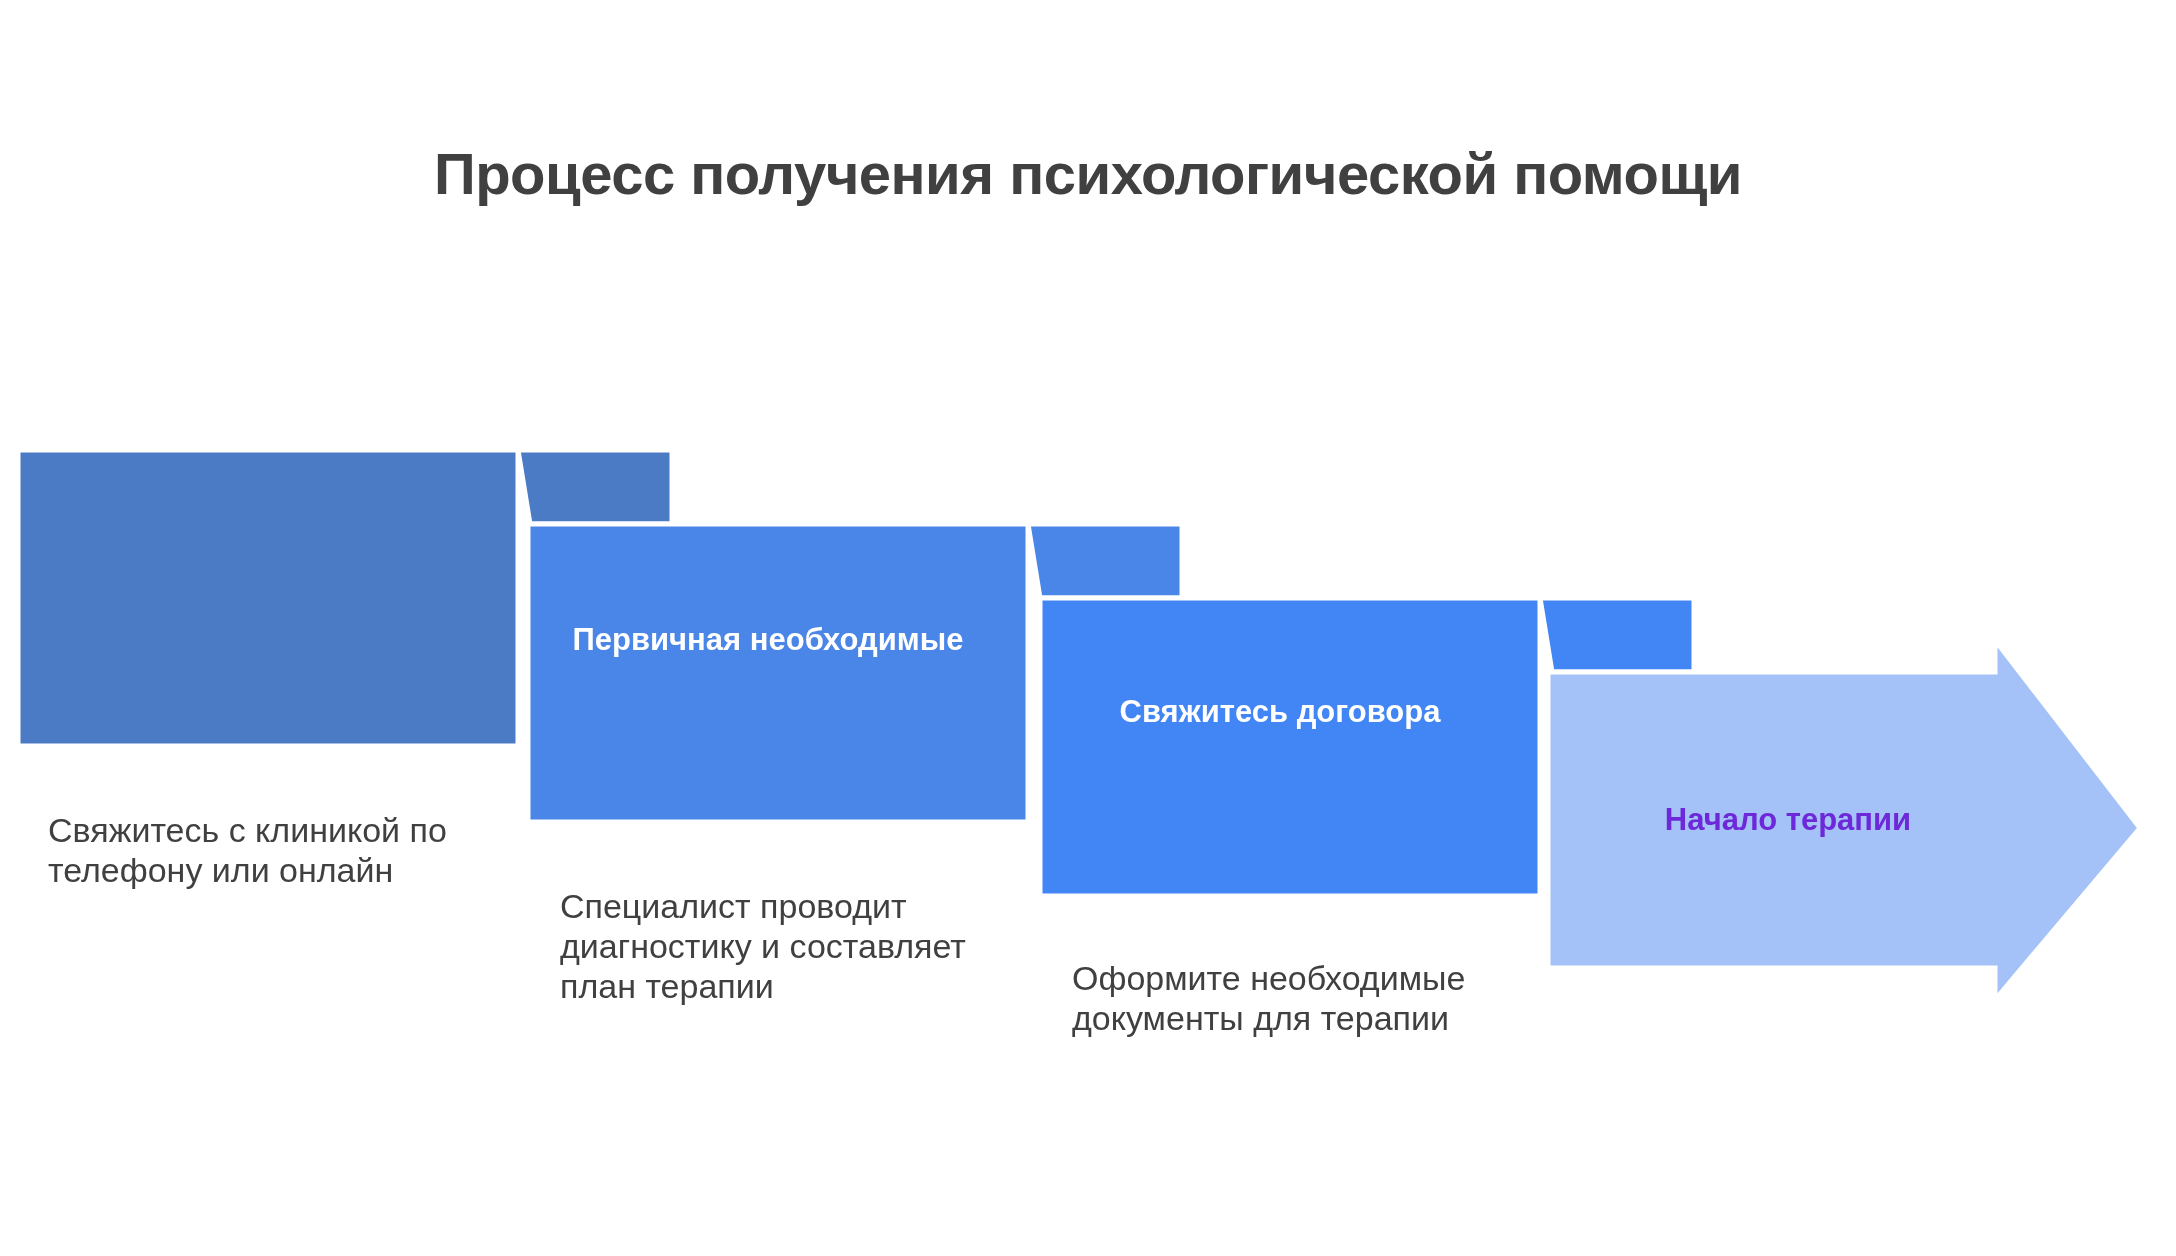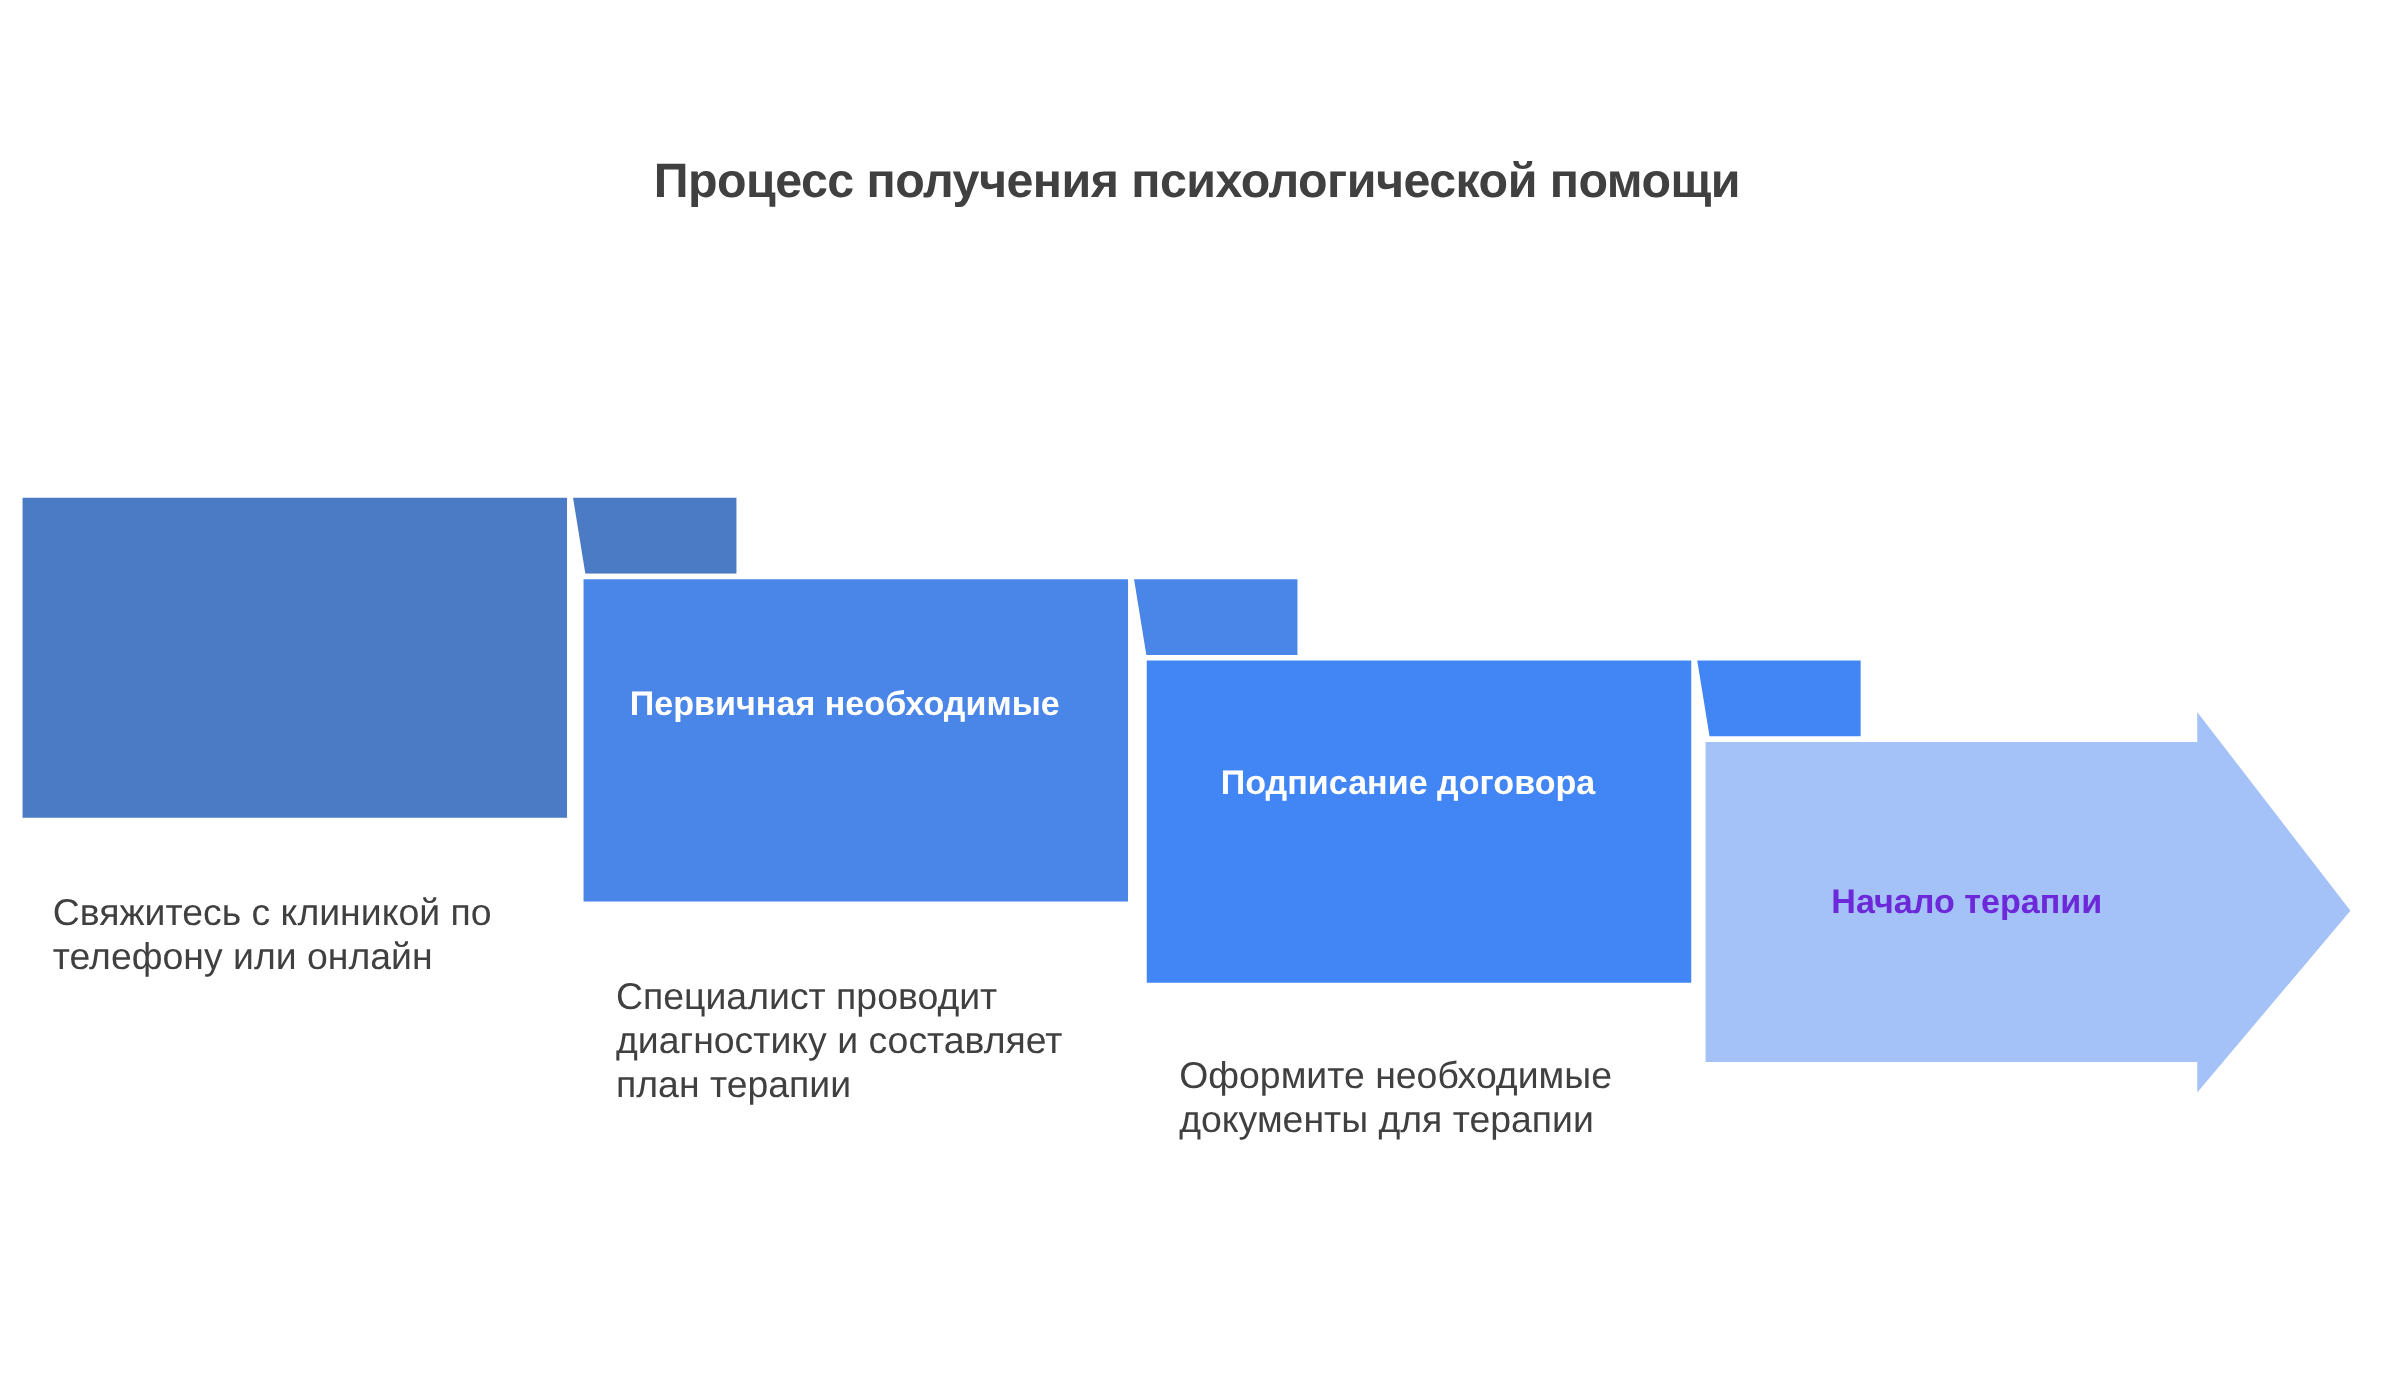--- a/index.html
+++ b/index.html
@@ -24,21 +24,21 @@
     background: #ffffff;
   }
 
   
   #title {
     position: absolute;
     left: 0;
     top: 140px;
     width: 2176px;
     text-align: center;
-    font-size: 44px;
+    font-size: 58px;
     font-weight: bold;
     color: #404040;
     letter-spacing: -0.5px;
     white-space: nowrap;
   }
 
   
   #diagram {
     position: absolute;
     left: 0; top: 0;
@@ -119,21 +119,21 @@
                  L 2140 828
                  L 1995 1000
                  L 1995 968
                  L 1548 968 Z" fill="#a4c2f7" stroke="#ffffff" stroke-width="5"></path>
       </g>
     </svg>
 
 
     <div class="step-label s2-label" style="color: rgb(255, 255, 255);">Первичная необходимые</div>
 
-    <div class="step-label s3-label" style="color: rgb(255, 255, 255);">Подписание договора</div>
+    <div class="step-label s3-label" style="color: rgb(255, 255, 255);">Свяжитесь договора</div>
 
     <div class="step-label s4-label" style="color: #6d28d9; text-align: center;">Начало терапии</div>
 
     <div class="step-caption s1-caption" style="color: rgb(64, 64, 64);">Свяжитесь с клиникой по телефону или онлайн</div>
 
     <div class="step-caption s3-caption" style="color: rgb(64, 64, 64);">Оформите необходимые документы для терапии</div>
 
     <div class="step-caption s2-caption" style="color: rgb(64, 64, 64);">Специалист проводит диагностику и составляет план терапии</div>
 
 

